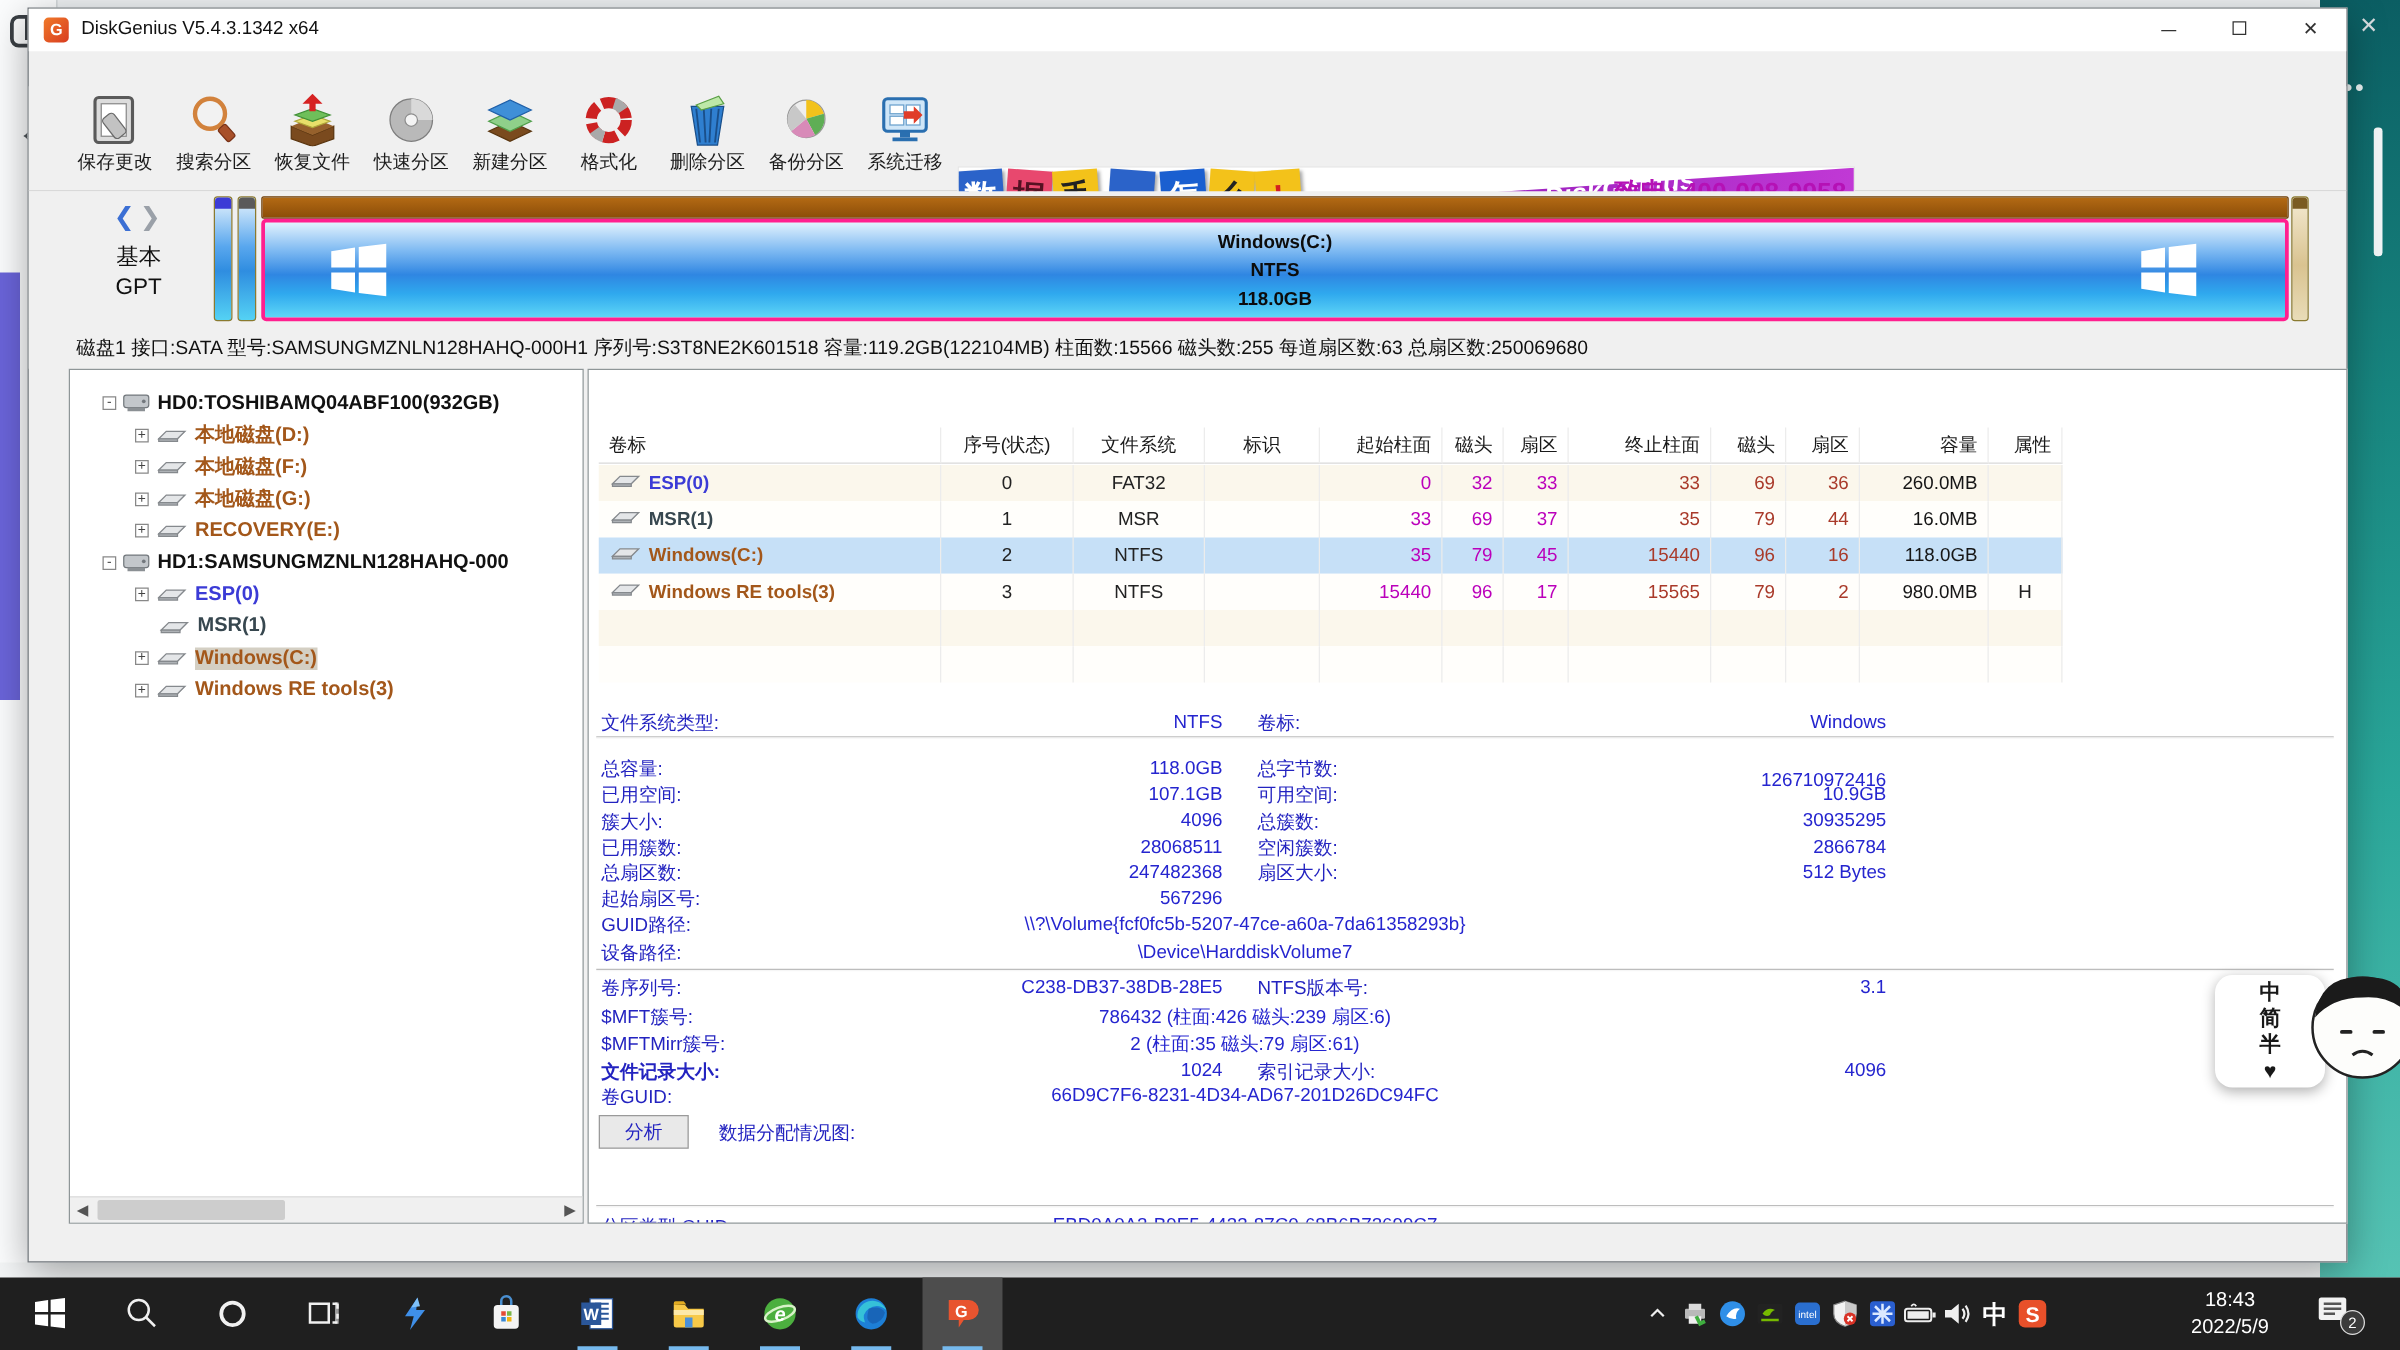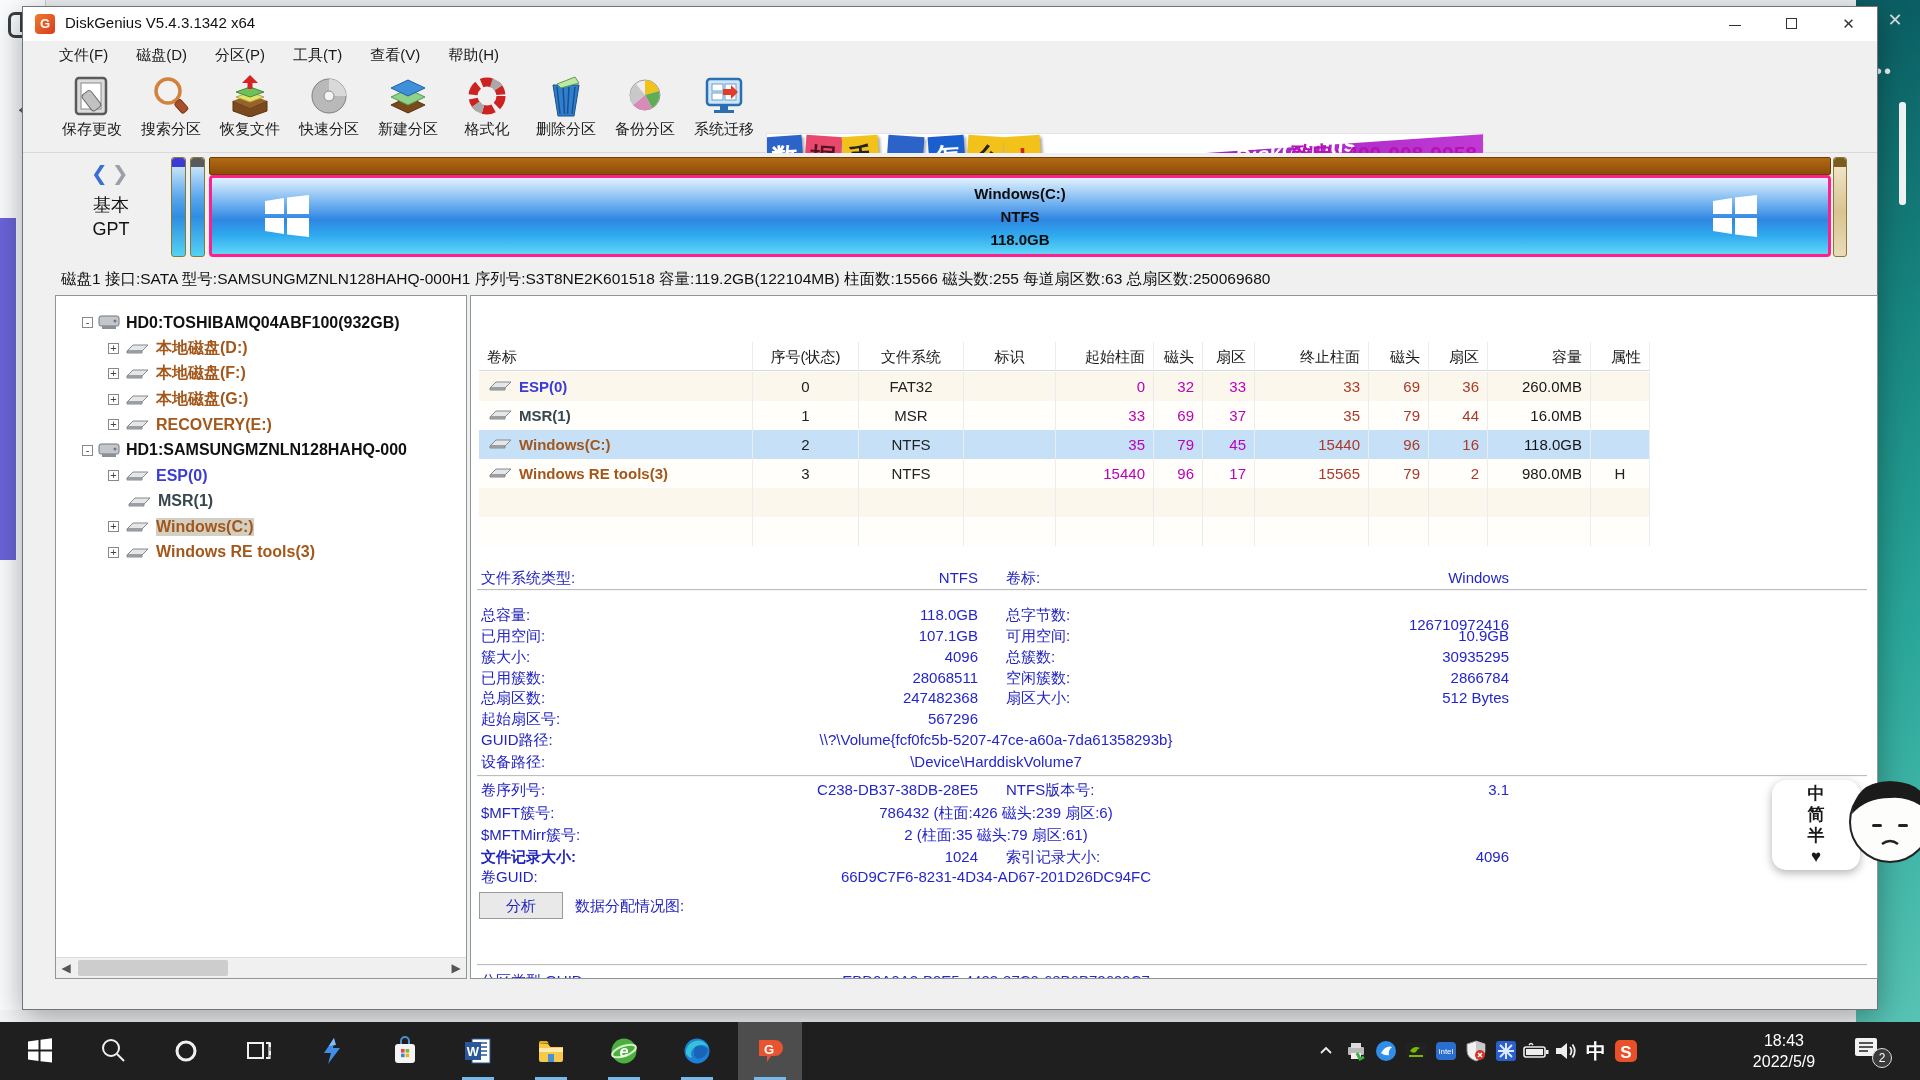--- a/index.html
+++ b/index.html
@@ -100,21 +100,21 @@
   .row-selected { background:#c6e0f7; }
   .vol-blue { color:#3b3bd6; } .vol-brown { color:#a3571a; } .vol-dark { color:#37474f; }
   .vol-name { font-weight:bold; display:flex; align-items:center; gap:6px; }
 
   .dlabel { position:absolute; left:10px; color:#2323c0; font-size:15px; }
   .dv1 { position:absolute; left:10px; width:497px; text-align:right; color:#2525cf; font-size:15px; }
   .dl2 { position:absolute; left:535px; color:#2323c0; font-size:15px; }
   .dv2 { position:absolute; left:535px; width:503px; text-align:right; color:#2525cf; font-size:15px; }
   .dwide { position:absolute; left:10px; width:1030px; text-align:center; color:#2525cf; font-size:15px; }
   .hdiv { position:absolute; left:6px; width:1390px; height:2px; border-top:1px solid #bdbdbd; border-bottom:1px solid #f6f6f6; }
-  #analyze-btn { position:absolute; left:8px; width:84px; height:27px; background:#e9e9e9; border:1px solid #9a9a9a; color:#2323c0; text-align:center; line-height:25px; font-size:15px; }
+  #analyze-btn { position:absolute; left:8px; width:72px; height:27px; background:#e9e9e9; border:1px solid #9a9a9a; color:#2323c0; text-align:center; line-height:25px; font-size:15px; }
   #analyze-label { position:absolute; left:104px; color:#2323c0; font-size:15px; }
 
   
   #statusbar { left:0; top:972px; width:1854px; height:30px; background:#f0f0f0; border-top:1px solid #d4d4d4; font-size:14.5px; color:#222; }
   #status-left { left:30px; top:5px; }
   .ssep { top:3px; width:1px; height:22px; background:#cfcfcf; }
   #status-caps { left:1700px; top:5px; } #status-num { left:1762px; top:5px; }
   #grip { left:1828px; top:10px; width:16px; height:16px;
     background:radial-gradient(circle at 3px 13px,#9a9a9a 1.5px,transparent 2px),radial-gradient(circle at 8px 13px,#9a9a9a 1.5px,transparent 2px),radial-gradient(circle at 13px 13px,#9a9a9a 1.5px,transparent 2px),radial-gradient(circle at 8px 8px,#9a9a9a 1.5px,transparent 2px),radial-gradient(circle at 13px 8px,#9a9a9a 1.5px,transparent 2px),radial-gradient(circle at 13px 3px,#9a9a9a 1.5px,transparent 2px); }
 
@@ -152,28 +152,20 @@
 
   <div class="abs" id="app">
     <div class="abs" id="titlebar">
       <div class="abs" id="app-logo">G</div>
       <div class="abs" id="app-title">DiskGenius V5.4.3.1342 x64</div>
       <div class="abs winbtn" id="btn-min"><span class="lineglyph"></span></div>
       <div class="abs winbtn" id="btn-max"><span class="boxglyph"></span></div>
       <div class="abs winbtn" id="btn-close">✕</div>
     </div>
 
-    <div class="abs" id="menubar">
-        <div class="menu-item">文件(F)</div>
-        <div class="menu-item">磁盘(D)</div>
-        <div class="menu-item">分区(P)</div>
-        <div class="menu-item">工具(T)</div>
-        <div class="menu-item">查看(V)</div>
-        <div class="menu-item">帮助(H)</div>
-      </div>
 
     <div class="abs" id="toolbar">
       <div class="tool-btn" style="left: 30px;">
           <div class="tool-ico"><svg viewBox="0 0 42 42">
               <rect x="5" y="3" width="30" height="36" rx="3" fill="#dcdcdc" stroke="#5a5a5a" stroke-width="2.5"></rect>
               <rect x="10" y="8" width="20" height="26" fill="#fff" stroke="#8a8a8a"></rect>
               <rect x="15" y="16" width="11" height="20" rx="3" fill="#c2c2c2" stroke="#6a6a6a" transform="rotate(-38 20 26)"></rect>
             </svg></div>
           <div class="tool-label">保存更改</div>
         </div>

